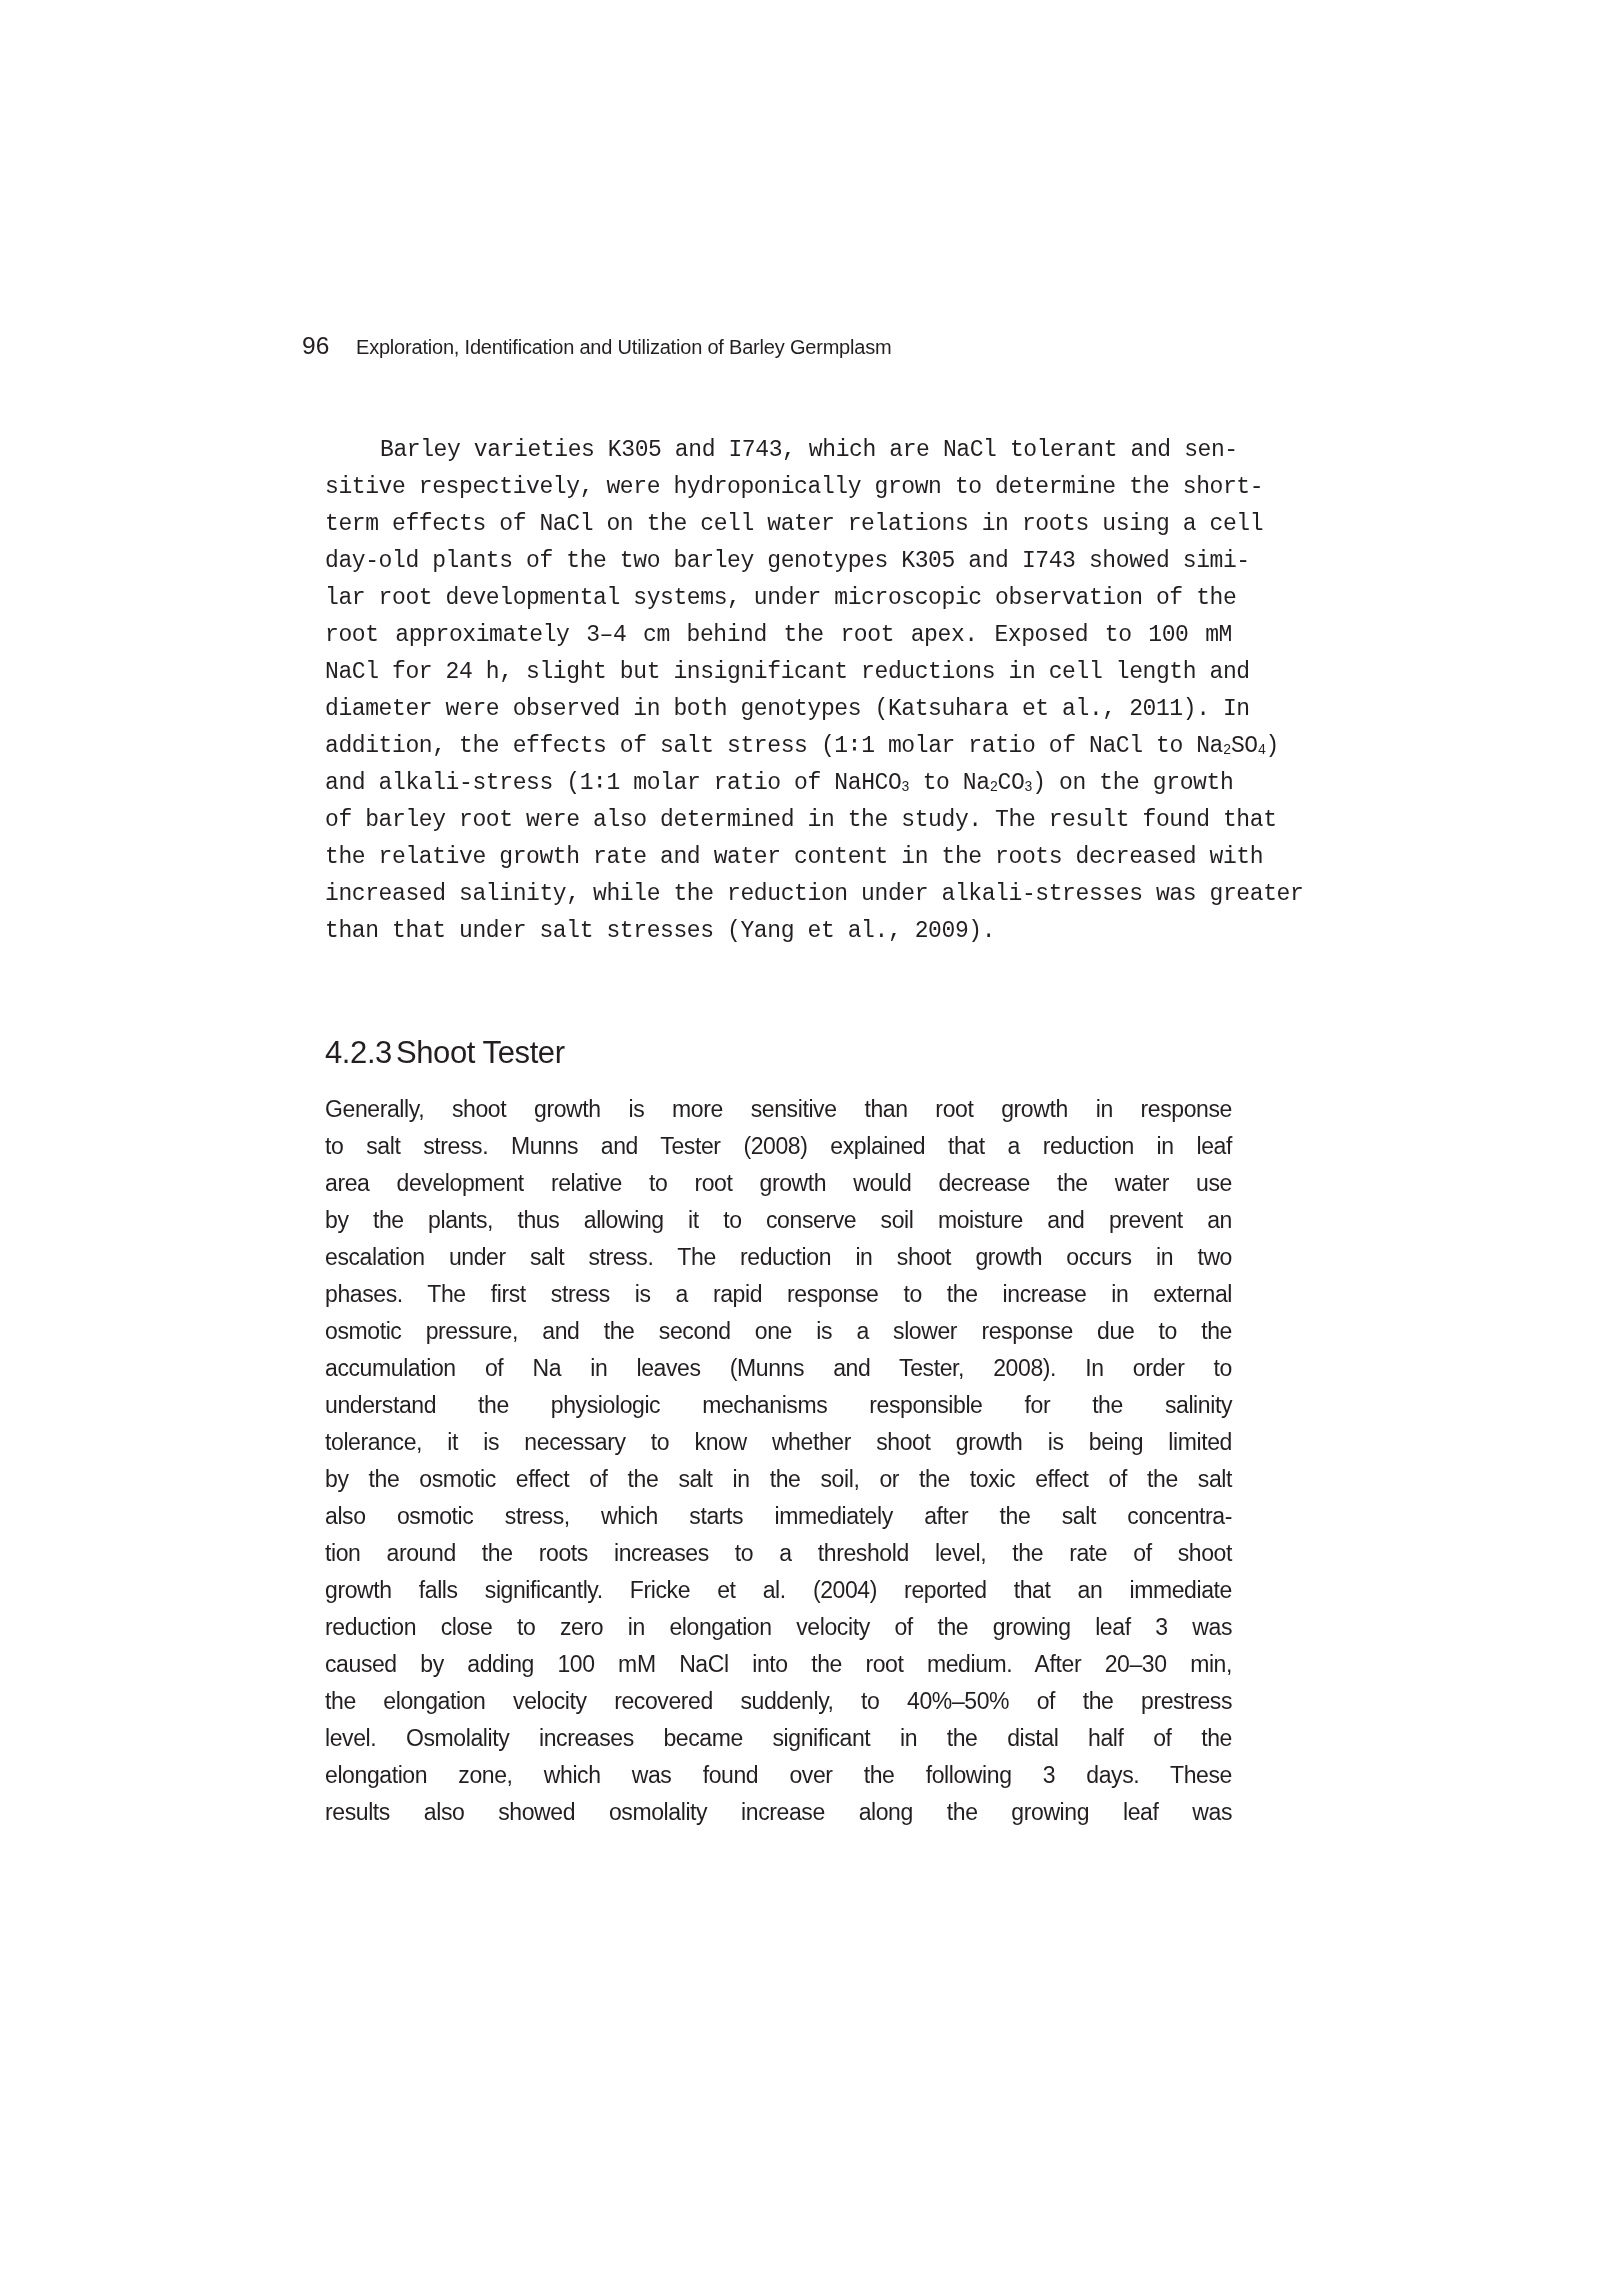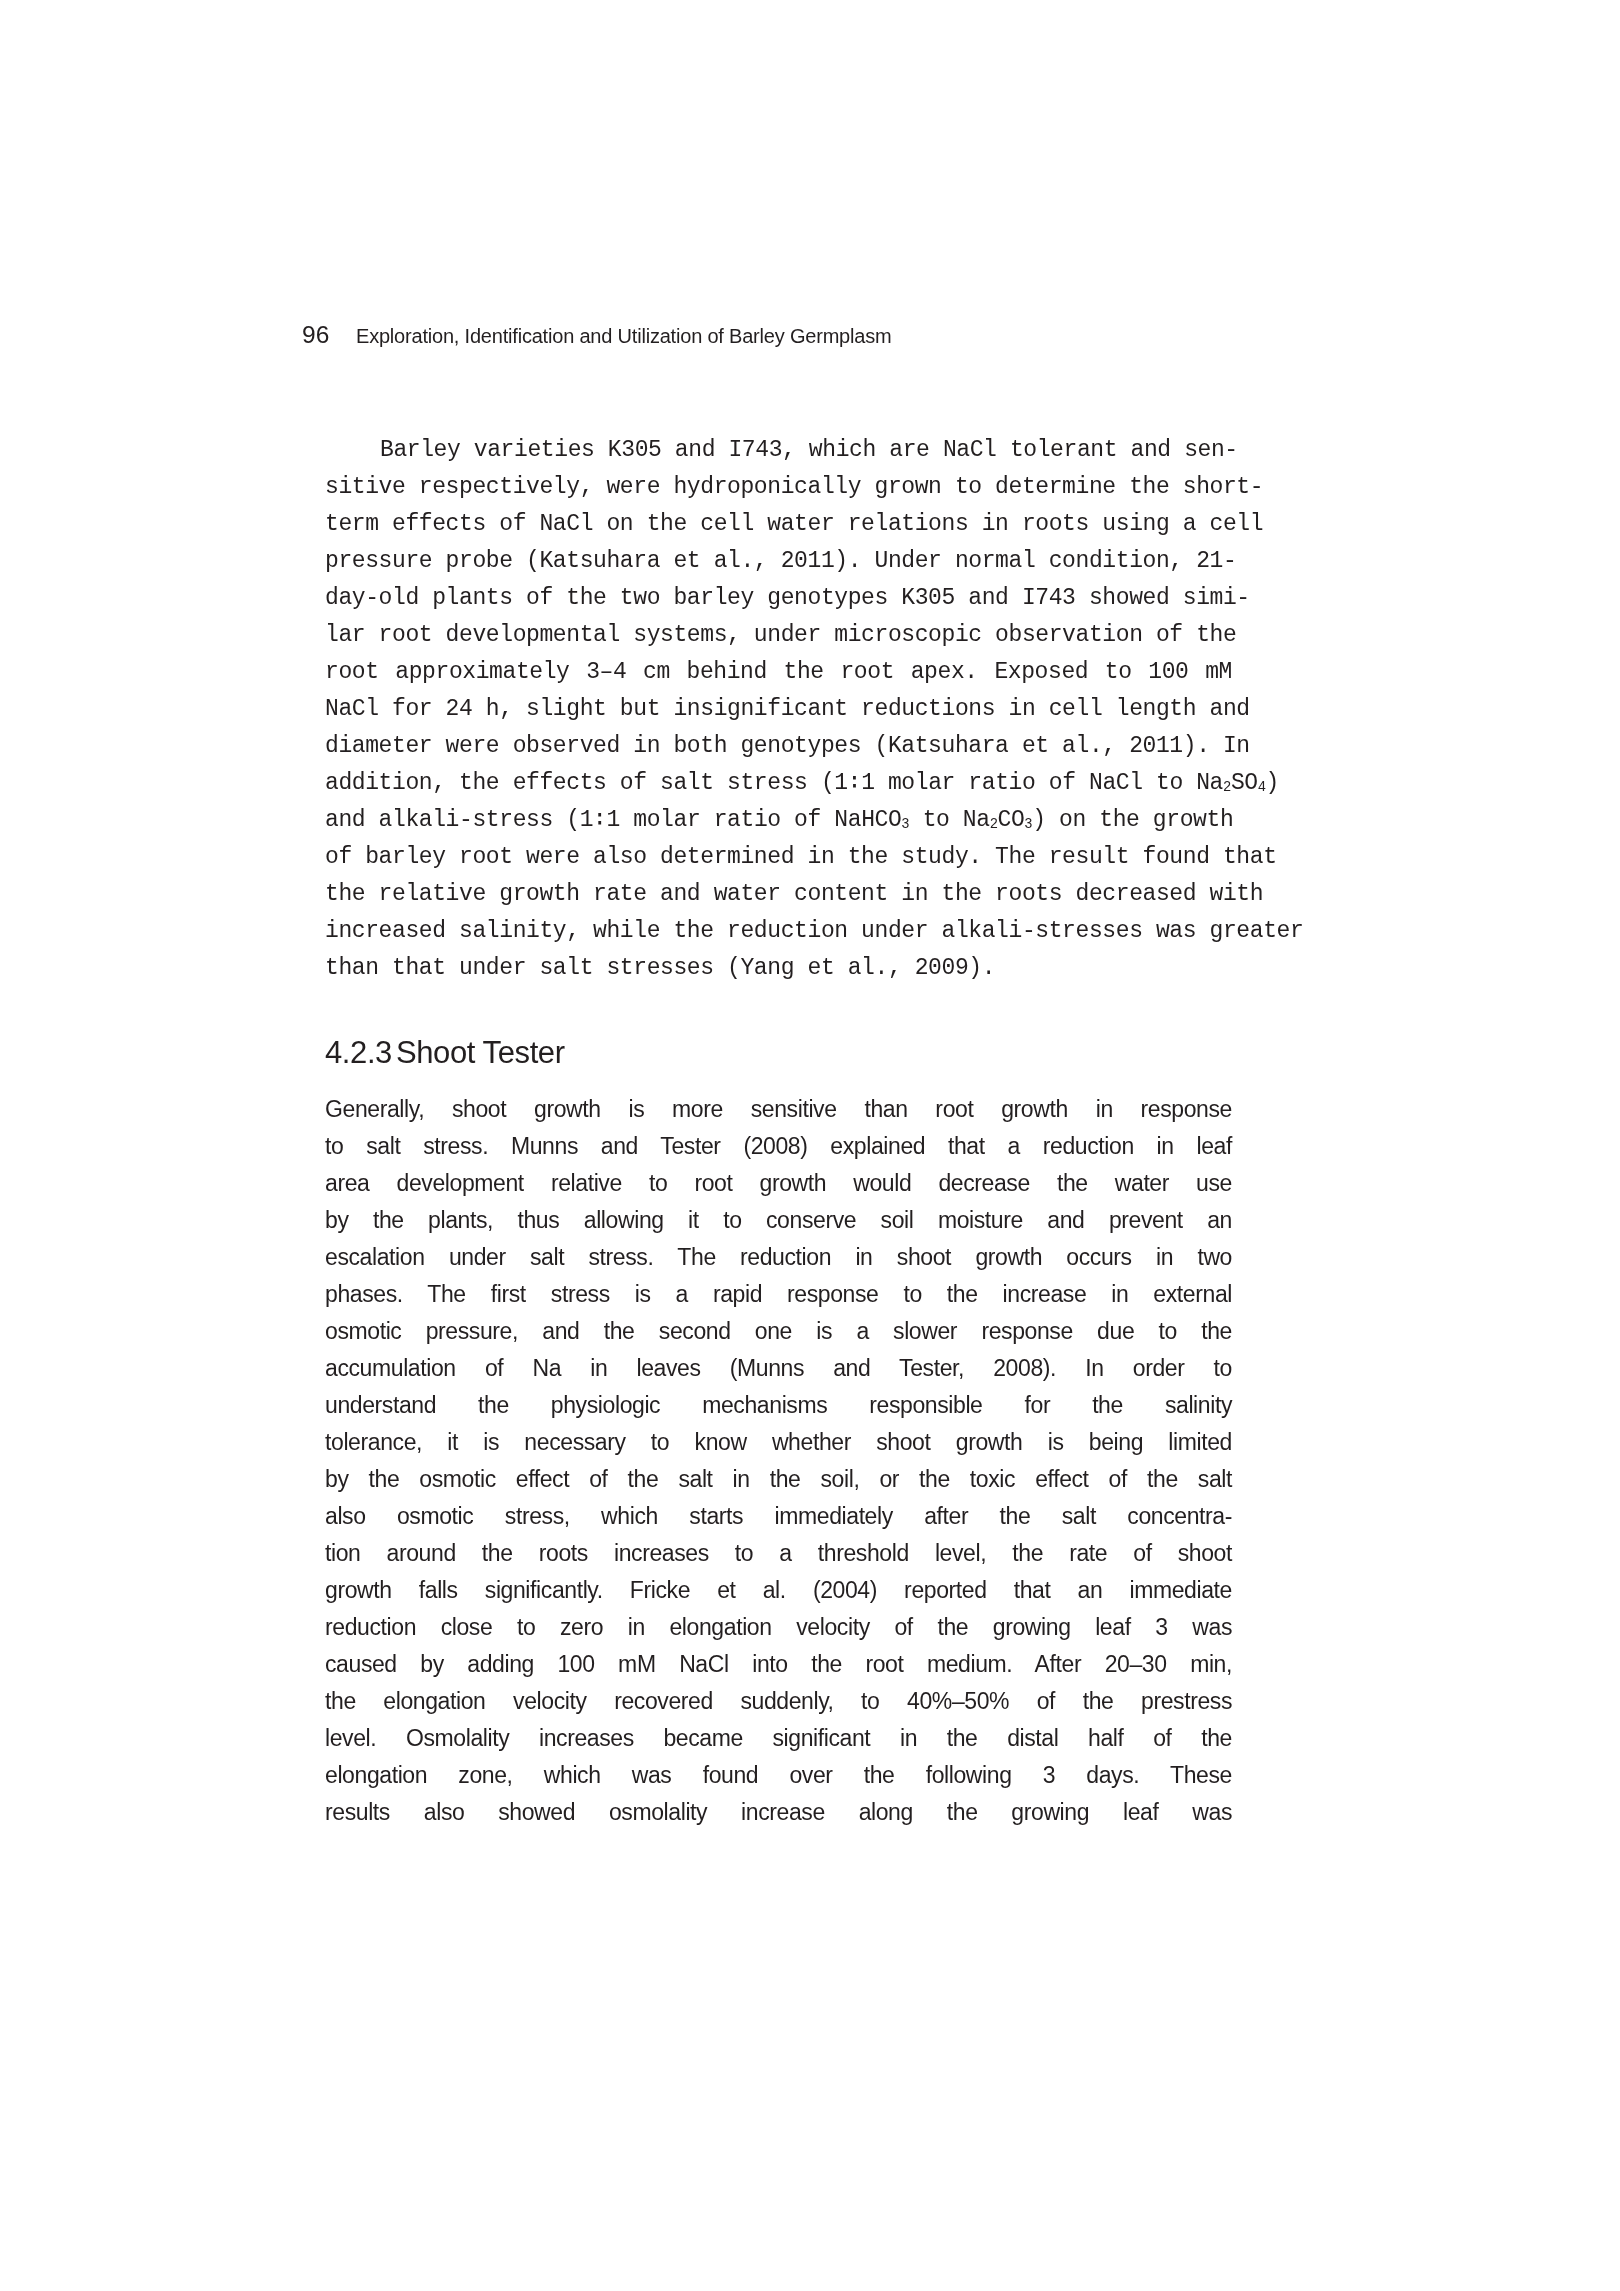--- a/index.html
+++ b/index.html
@@ -1,18 +1,18 @@
 <!DOCTYPE html>
 <html><head>
 <meta charset="utf-8">
 <style>
   html, body { margin: 0; padding: 0; background: #ffffff; }
   body { width: 1620px; height: 2292px; position: relative; overflow: hidden;
          font-family: "Liberation Sans", sans-serif; color: #231f20; }
-  .running-head { position: absolute; left: 302px; top: 320px; height: 29px; white-space: nowrap; }
+  .running-head { position: absolute; left: 302px; top: 331px; height: 29px; white-space: nowrap; }
   .page-number { font-size: 24.5px; line-height: 29px; display: inline-block; width: 54px; }
   .book-title { font-size: 20px; line-height: 29px; display: inline-block; letter-spacing: -0.2px; }
   .block { position: absolute; left: 325px; width: 907px; }
   .line { display: block; height: 37px; line-height: 37px; font-size: 23px;
           text-align: justify; text-align-last: justify; white-space: nowrap;
           letter-spacing: -0.4px; word-spacing: 0px; }
   .line.last { text-align-last: left; }
   .line.indent { padding-left: 55px; }
   .line .inner { display: inline-block; width: 100%; text-align: justify; text-align-last: justify; }
   .line.last .inner { text-align-last: left; }
@@ -25,21 +25,20 @@
 <body>
 
 <div class="running-head">
   <span class="page-number">96</span><span class="book-title">Exploration, Identification and Utilization of Barley Germplasm</span>
 </div>
 
 <div class="block" id="p1" style="top:432px;font-family:Liberation Mono, monospace;">
   <span class="line indent"><span class="inner">Barley varieties K305 and I743, which are NaCl tolerant and sen-</span></span>
   <span class="line"><span class="inner">sitive respectively, were hydroponically grown to determine the short-</span></span>
   <span class="line"><span class="inner">term effects of NaCl on the cell water relations in roots using a cell</span></span>
-  <span class="line"><span class="inner">pressure probe (Katsuhara et al., 2011). Under normal condition, 21-</span></span>
   <span class="line"><span class="inner">day-old plants of the two barley genotypes K305 and I743 showed simi-</span></span>
   <span class="line"><span class="inner">lar root developmental systems, under microscopic observation of the</span></span>
   <span class="line"><span class="inner">root approximately 3–4 cm behind the root apex. Exposed to 100 mM</span></span>
   <span class="line"><span class="inner">NaCl for 24 h, slight but insignificant reductions in cell length and</span></span>
   <span class="line"><span class="inner">diameter were observed in both genotypes (Katsuhara et al., 2011). In</span></span>
   <span class="line"><span class="inner"><span>addition, the effects of salt stress (1∶1 molar ratio of NaCl to Na</span><sub>2</sub><span>SO</span><sub>4</sub><span>)</span></span></span>
   <span class="line"><span class="inner"><span>and alkali-stress (1∶1 molar ratio of NaHCO</span><sub>3</sub><span> to Na</span><sub>2</sub><span>CO</span><sub>3</sub><span>) on the growth</span></span></span>
   <span class="line"><span class="inner">of barley root were also determined in the study. The result found that</span></span>
   <span class="line"><span class="inner">the relative growth rate and water content in the roots decreased with</span></span>
   <span class="line"><span class="inner">increased salinity, while the reduction under alkali-stresses was greater</span></span>

